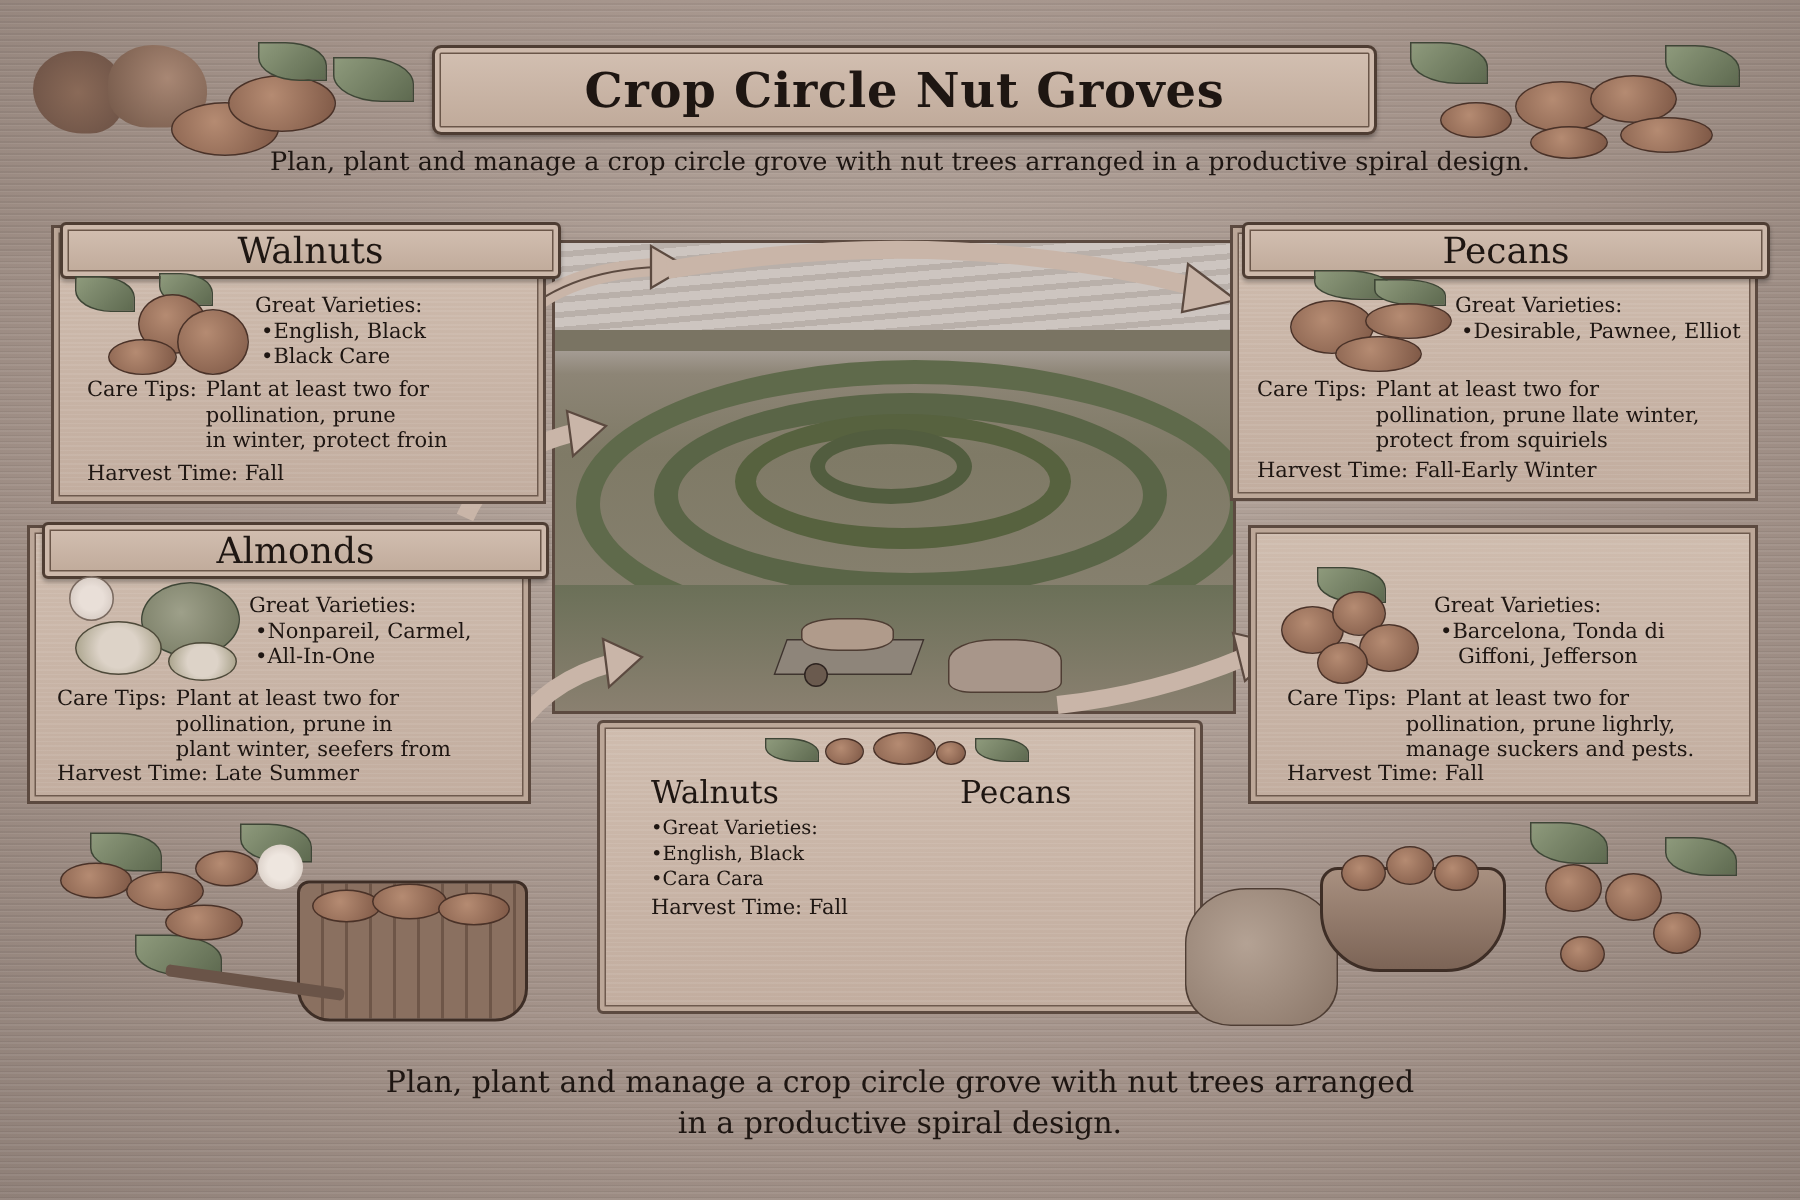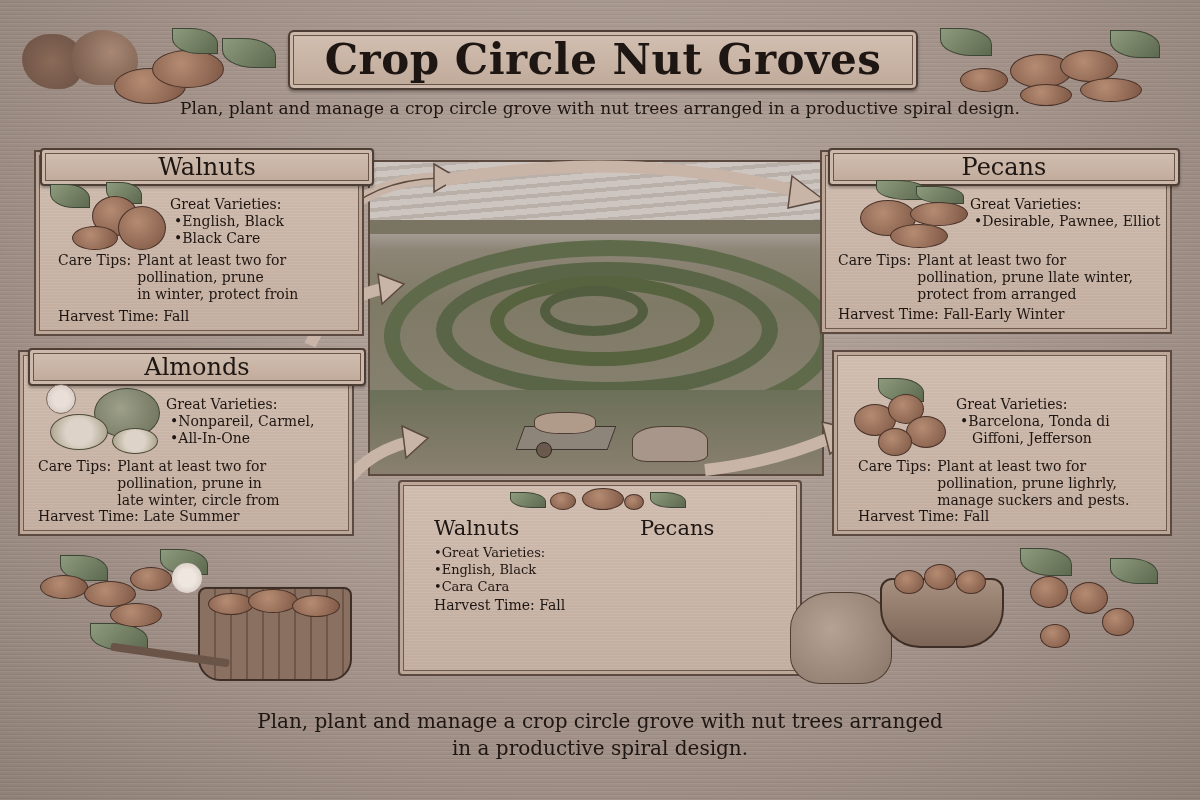--- a/index.html
+++ b/index.html
@@ -12,21 +12,21 @@
   .abs{position:absolute;}
   .parch{background:#c9b5a8;
     background-image:
       repeating-linear-gradient(0deg, rgba(255,255,255,0.07) 0 1px, transparent 1px 3px),
       linear-gradient(180deg,#cfbcae,#c2ad9f);
     border:2px solid #5c4a40;box-shadow:inset 0 0 0 3px #bca798, inset 0 0 0 4px #6e5a4e;}
   .banner{background:linear-gradient(180deg,#d3c0b2,#bfa999);border:2px solid #4e3d33;
     box-shadow:inset 0 0 0 3px #cdb9ab, inset 0 0 0 4px #6a5649, 0 2px 3px rgba(0,0,0,0.3);
     text-align:center;}
   .title-banner{left:288px;top:30px;width:626px;height:56px;border-radius:6px;}
-  .title-banner span{font-size:42px;line-height:56px;font-weight:bold;letter-spacing:0.5px;}
+  .title-banner span{font-size:32px;line-height:56px;font-weight:bold;letter-spacing:0.5px;}
   .subtitle{left:0;top:98px;width:1200px;text-align:center;font-size:17px;}
   .card{padding:0;}
   .card .head{position:absolute;left:8px;top:-4px;right:-14px;height:34px;border-radius:4px;}
   .card .head span{font-size:24px;line-height:34px;}
   .card .body{position:absolute;font-size:14px;line-height:17px;}
   .card .care{position:absolute;left:22px;font-size:14px;line-height:17px;display:flex;}
   .card .care .lbl{white-space:nowrap;margin-right:6px;}
   .card .harvest{position:absolute;left:22px;font-size:14px;}
   .bul{display:block;}
   .bul::before{content:"\2022 ";}
@@ -143,21 +143,21 @@
   <div class="body" style="left:146px;top:44px;">
     <div>Great Varieties:</div>
     <span class="bul" style="margin-left:4px;">Nonpareil, Carmel,</span>
     <span class="bul" style="margin-left:4px;">All-In-One</span>
   </div>
   <div class="care" style="top:106px;left:18px;">
     <span class="lbl">Care Tips:</span>
     <span>
       <span style="display:block">Plant at least two for</span>
       <span style="display:block">pollination, prune in</span>
-      <span style="display:block">late winter, circle from</span>
+      <span style="display:block">plant winter, seefers from</span>
     </span>
   </div>
   <div class="harvest" style="top:156px;left:18px;">Harvest Time: Late Summer</div>
 </div>
 
 <div class="abs parch card" style="left:820px;top:150px;width:348px;height:180px;">
   <div class="banner head" style="left:6px;right:-10px;">
     <span>Pecans</span>
   </div>
   <div class="abs" style="left:24px;top:28px;width:120px;height:70px;">
@@ -169,21 +169,21 @@
   </div>
   <div class="body" style="left:148px;top:44px;">
     <div>Great Varieties:</div>
     <span class="bul" style="margin-left:4px;">Desirable, Pawnee, Elliot</span>
   </div>
   <div class="care" style="top:100px;left:16px;">
     <span class="lbl">Care Tips:</span>
     <span>
       <span style="display:block">Plant at least two for</span>
       <span style="display:block">pollination, prune llate winter,</span>
-      <span style="display:block">protect from arranged</span>
+      <span style="display:block">protect from squiriels</span>
     </span>
   </div>
   <div class="harvest" style="top:154px;left:16px;">Harvest Time: Fall-Early Winter</div>
 </div>
 
 <div class="abs parch card" style="left:832px;top:350px;width:336px;height:182px;">
   <div class="abs" style="left:10px;top:26px;width:110px;height:78px;">
     <div class="leaf" style="left:34px;top:0;width:44px;height:22px;"></div>
     <div class="nut" style="left:10px;top:26px;width:40px;height:30px;"></div>
     <div class="nut" style="left:44px;top:16px;width:34px;height:28px;"></div>

